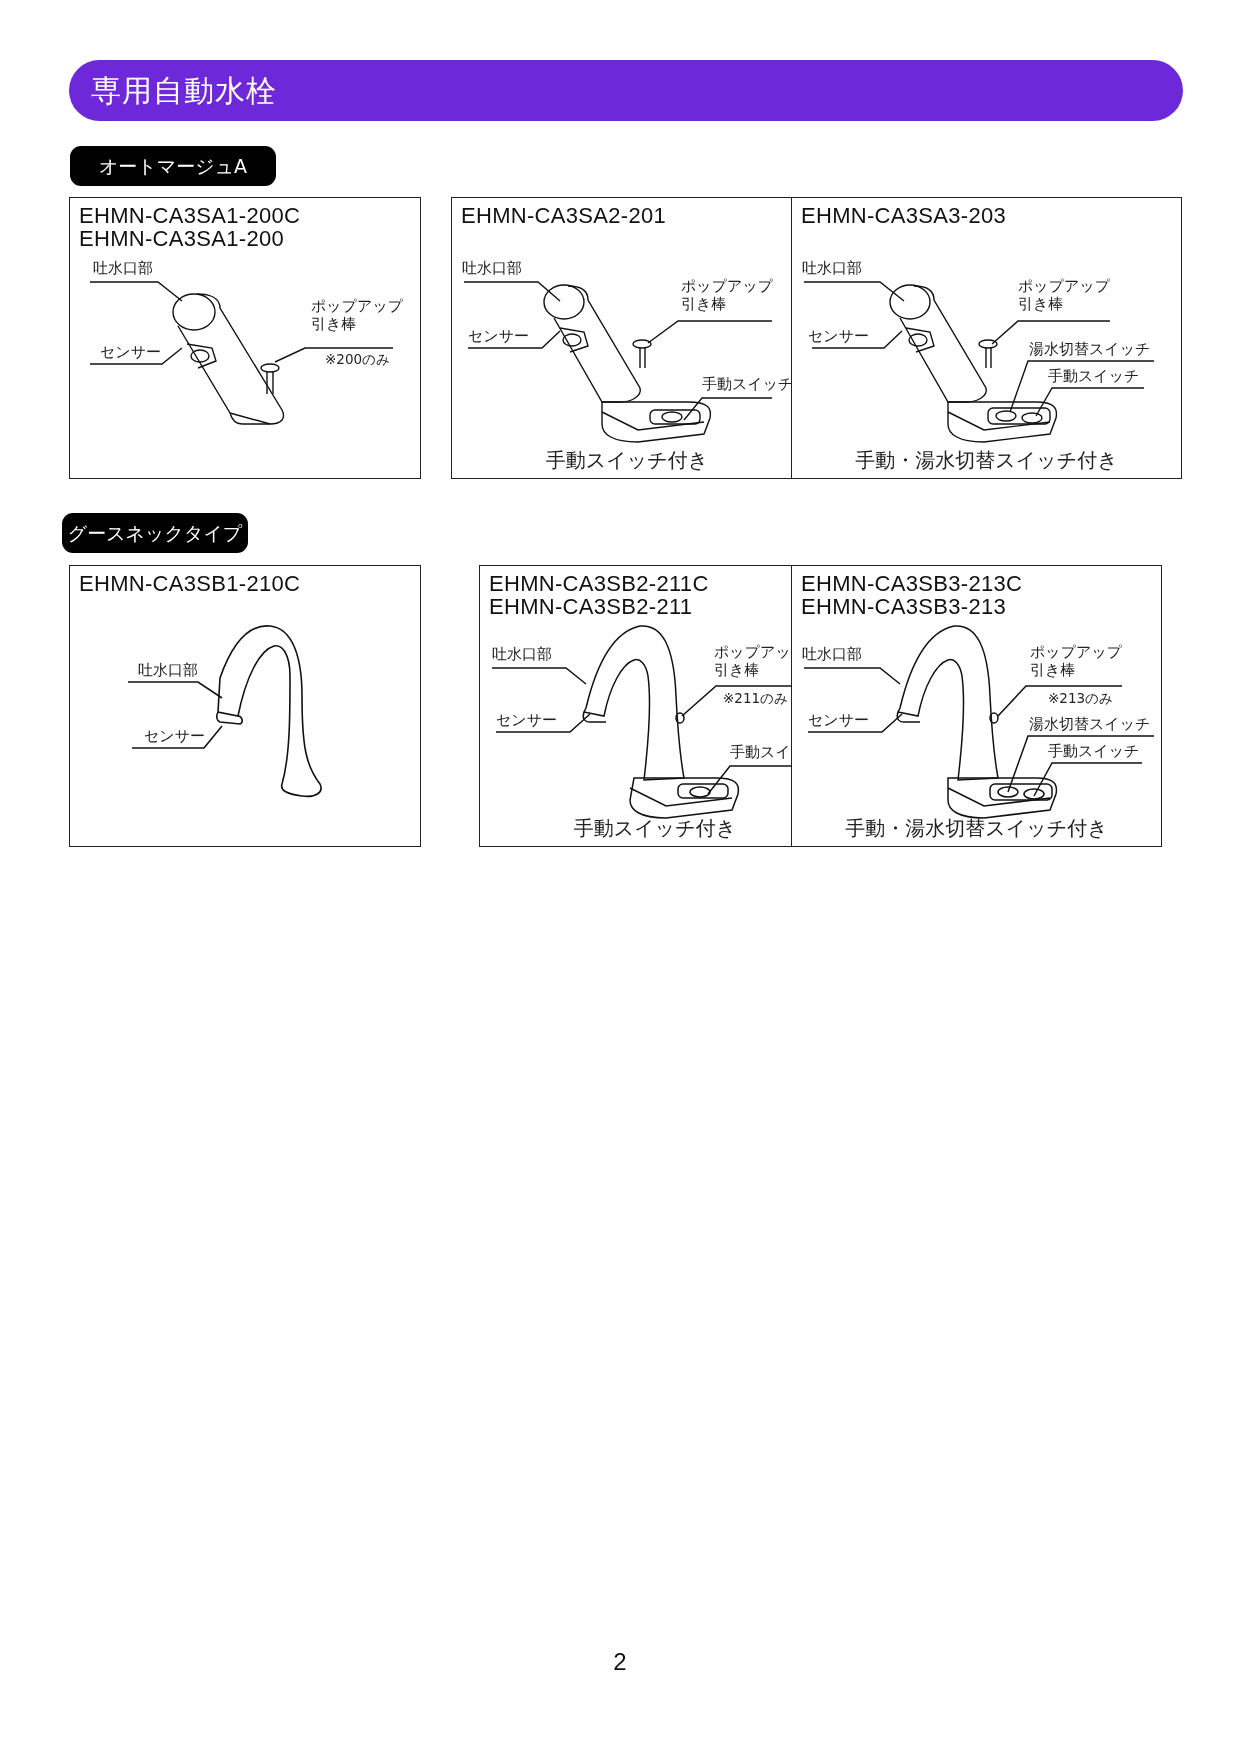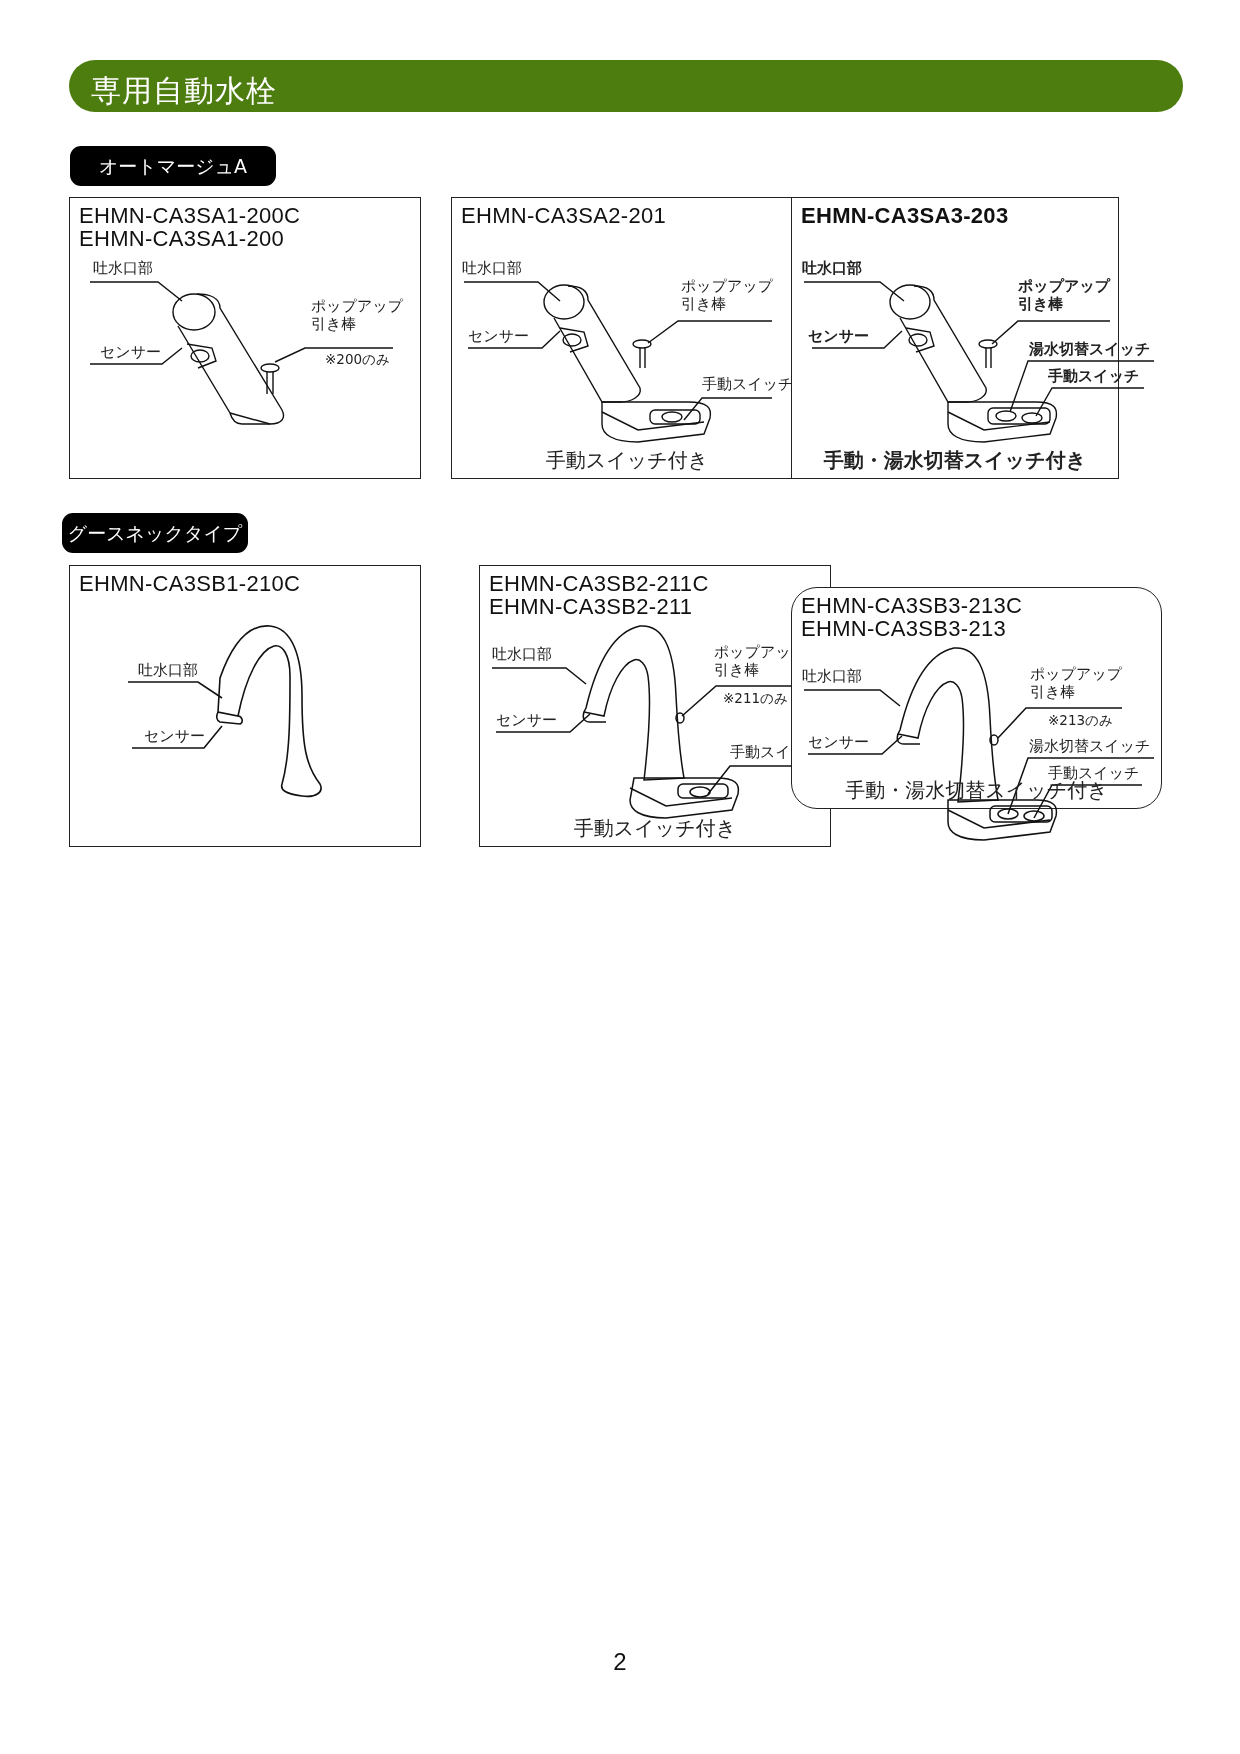--- a/index.html
+++ b/index.html
@@ -1,21 +1,21 @@
 <!DOCTYPE html>
 <html><head>
 <meta charset="utf-8">
 <style>
   * { box-sizing: border-box; margin: 0; padding: 0; }
   html, body { width: 1240px; height: 1754px; background: #ffffff; overflow: hidden; }
   body { position: relative; font-family: "DejaVu Sans", "Liberation Sans", sans-serif; color: #111; }
 
   .title-bar {
-    position: absolute; left: 69px; top: 60px; width: 1114px; height: 52px;
-    background: #4d7c0f; border-radius: 31px;
+    position: absolute; left: 69px; top: 60px; width: 1114px; height: 61px;
+    background: #6d28d9; border-radius: 31px;
     color: #fff; font-size: 30px; line-height: 61px; padding-left: 22px; letter-spacing: 1px;
   }
   .section-tag {
     position: absolute; height: 40px; background: #000; border-radius: 11px;
     color: #fff; font-size: 19px; line-height: 40px; text-align: center;
   }
   .card {
     position: absolute; border: 1.5px solid #222; background: #fff;
   }
   .card .model {
@@ -90,21 +90,21 @@
     <ellipse cx="220" cy="219" rx="10" ry="5"></ellipse>
   </svg>
   <div class="lbl" style="left:10px; top:62px;">吐水口部</div>
   <div class="lbl" style="left:16px; top:130px;">センサー</div>
   <div class="lbl" style="left:229px; top:80px;">ポップアップ</div>
   <div class="lbl" style="left:229px; top:98px;">引き棒</div>
   <div class="lbl" style="left:250px; top:178px;">手動スイッチ</div>
   <div class="caption">手動スイッチ付き</div>
 </div>
 
-<div class="card" style="left:791px; top:197px; width:328px; height:282px;font-weight:bold;">
+<div class="card" style="left:791px; top:197px; width:391px; height:282px;">
   <div class="model">
     <div>EHMN-CA3SA3-203</div>
   </div>
   <svg class="drawing" width="371" height="282" viewBox="0 0 371 282" fill="none" stroke="#111" stroke-width="1.4">
     <polyline points="12,84 88,84 112,103"></polyline>
     <polyline points="20,150 92,150 110,133"></polyline>
     <polyline points="318,123 226,123 200,146"></polyline>
     <polyline points="362,163 236,163 218,214"></polyline>
     <polyline points="352,190 260,190 244,218"></polyline>
     <ellipse cx="118" cy="104" rx="20" ry="17"></ellipse>
@@ -165,21 +165,21 @@
   </svg>
   <div class="lbl" style="left:12px; top:80px;">吐水口部</div>
   <div class="lbl" style="left:16px; top:146px;">センサー</div>
   <div class="lbl" style="left:234px; top:78px;">ポップアップ</div>
   <div class="lbl" style="left:234px; top:96px;">引き棒</div>
   <div class="lbl small" style="left:243px; top:124px;">※211のみ</div>
   <div class="lbl" style="left:250px; top:178px;">手動スイッチ</div>
   <div class="caption">手動スイッチ付き</div>
 </div>
 
-<div class="card" style="left:791px; top:587px; width:371px; height:222px;border-radius:26px;">
+<div class="card" style="left:791px; top:565px; width:371px; height:282px;">
   <div class="model">
     <div>EHMN-CA3SB3-213C</div>
     <div>EHMN-CA3SB3-213</div>
   </div>
   <svg class="drawing" width="371" height="282" viewBox="0 0 371 282" fill="none" stroke="#111" stroke-width="1.5">
     <polyline points="12,102 88,102 108,118"></polyline>
     <polyline points="16,166 90,166 110,148"></polyline>
     <polyline points="330,120 234,120 206,150"></polyline>
     <polyline points="362,170 236,170 216,226"></polyline>
     <polyline points="350,197 260,197 242,230"></polyline>

